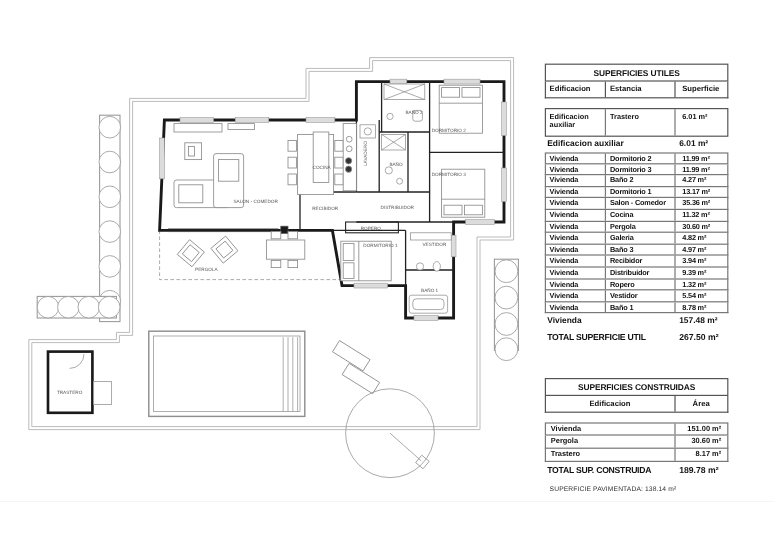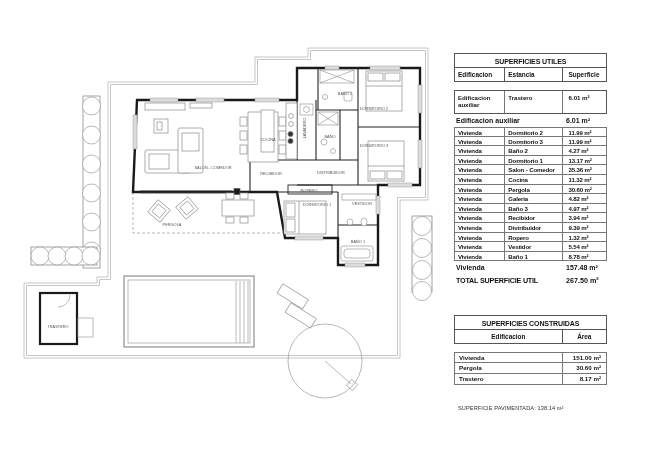--- a/index.html
+++ b/index.html
@@ -382,17 +382,21 @@
         </div>
       <div class="g2">
           <div class="d1">Pergola</div>
           <div class="d2">30.60 m²</div>
         </div>
       <div class="g2">
           <div class="d1">Trastero</div>
           <div class="d2">8.17 m²</div>
         </div>
     </div>
+    <div class="tot">
+      <div class="l">TOTAL SUP. CONSTRUIDA</div>
+      <div class="v">189.78 m²</div>
+    </div>
   </div>
 
   <div id="footnote">SUPERFICIE PAVIMENTADA: 138.14 m²</div>
 
 </div>
 
 </body></html>

